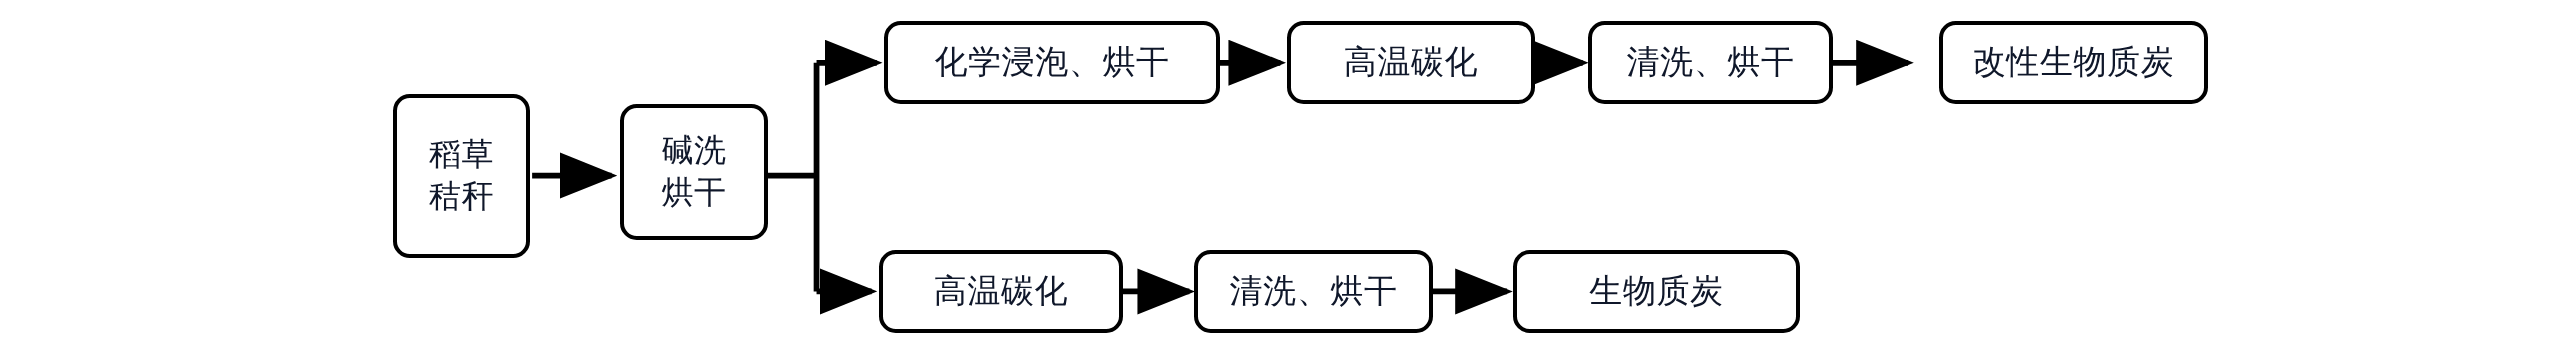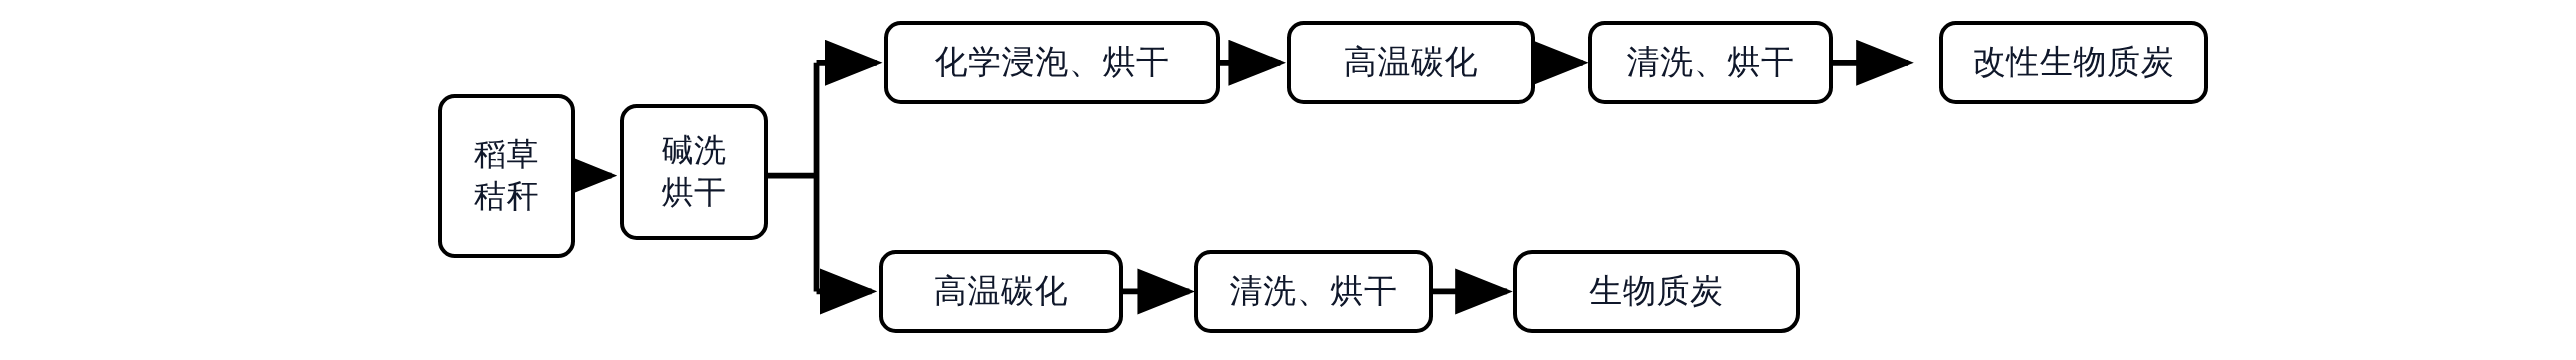--- a/index.html
+++ b/index.html
@@ -73,21 +73,21 @@
     <line x1="1272" y1="455" x2="1358" y2="455" stroke="#000000" stroke-width="9" marker-end="url(#arrowhead)"></line>
 
     <line x1="1900" y1="98" x2="1996" y2="98" stroke="#000000" stroke-width="9" marker-end="url(#arrowhead)"></line>
     <line x1="2390" y1="98" x2="2468" y2="98" stroke="#000000" stroke-width="9" marker-end="url(#arrowhead)"></line>
     <line x1="2856" y1="98" x2="2976" y2="98" stroke="#000000" stroke-width="9" marker-end="url(#arrowhead)"></line>
 
     <line x1="1748" y1="455" x2="1854" y2="455" stroke="#000000" stroke-width="9" marker-end="url(#arrowhead)"></line>
     <line x1="2232" y1="455" x2="2350" y2="455" stroke="#000000" stroke-width="9" marker-end="url(#arrowhead)"></line>
   </svg>
 
-  <div class="node node-tall" style="left:393px; top:94px; width:137px; height:164px;margin-left:45px;">
+  <div class="node node-tall" style="left:393px; top:94px; width:137px; height:164px;">
     <span class="label">稻草
 秸秆</span>
   </div>
 
   <div class="node node-tall" style="left:620px; top:104px; width:148px; height:136px;">
     <span class="label">碱洗
 烘干</span>
   </div>
 
   <div class="node" style="left:884px; top:21px; width:336px; height:83px;">
@@ -107,18 +107,18 @@
   </div>
 
   <div class="node" style="left:879px; top:250px; width:244px; height:83px;">
     <span class="label">高温碳化</span>
   </div>
 
   <div class="node" style="left:1194px; top:250px; width:239px; height:83px;">
     <span class="label">清洗、烘干</span>
   </div>
 
-  <div class="node" style="left:1513px; top:250px; width:287px; height:83px;border-radius:19px;">
+  <div class="node" style="left:1513px; top:250px; width:287px; height:83px;">
     <span class="label">生物质炭</span>
   </div>
 
 </div>
 
 
 </body></html>

